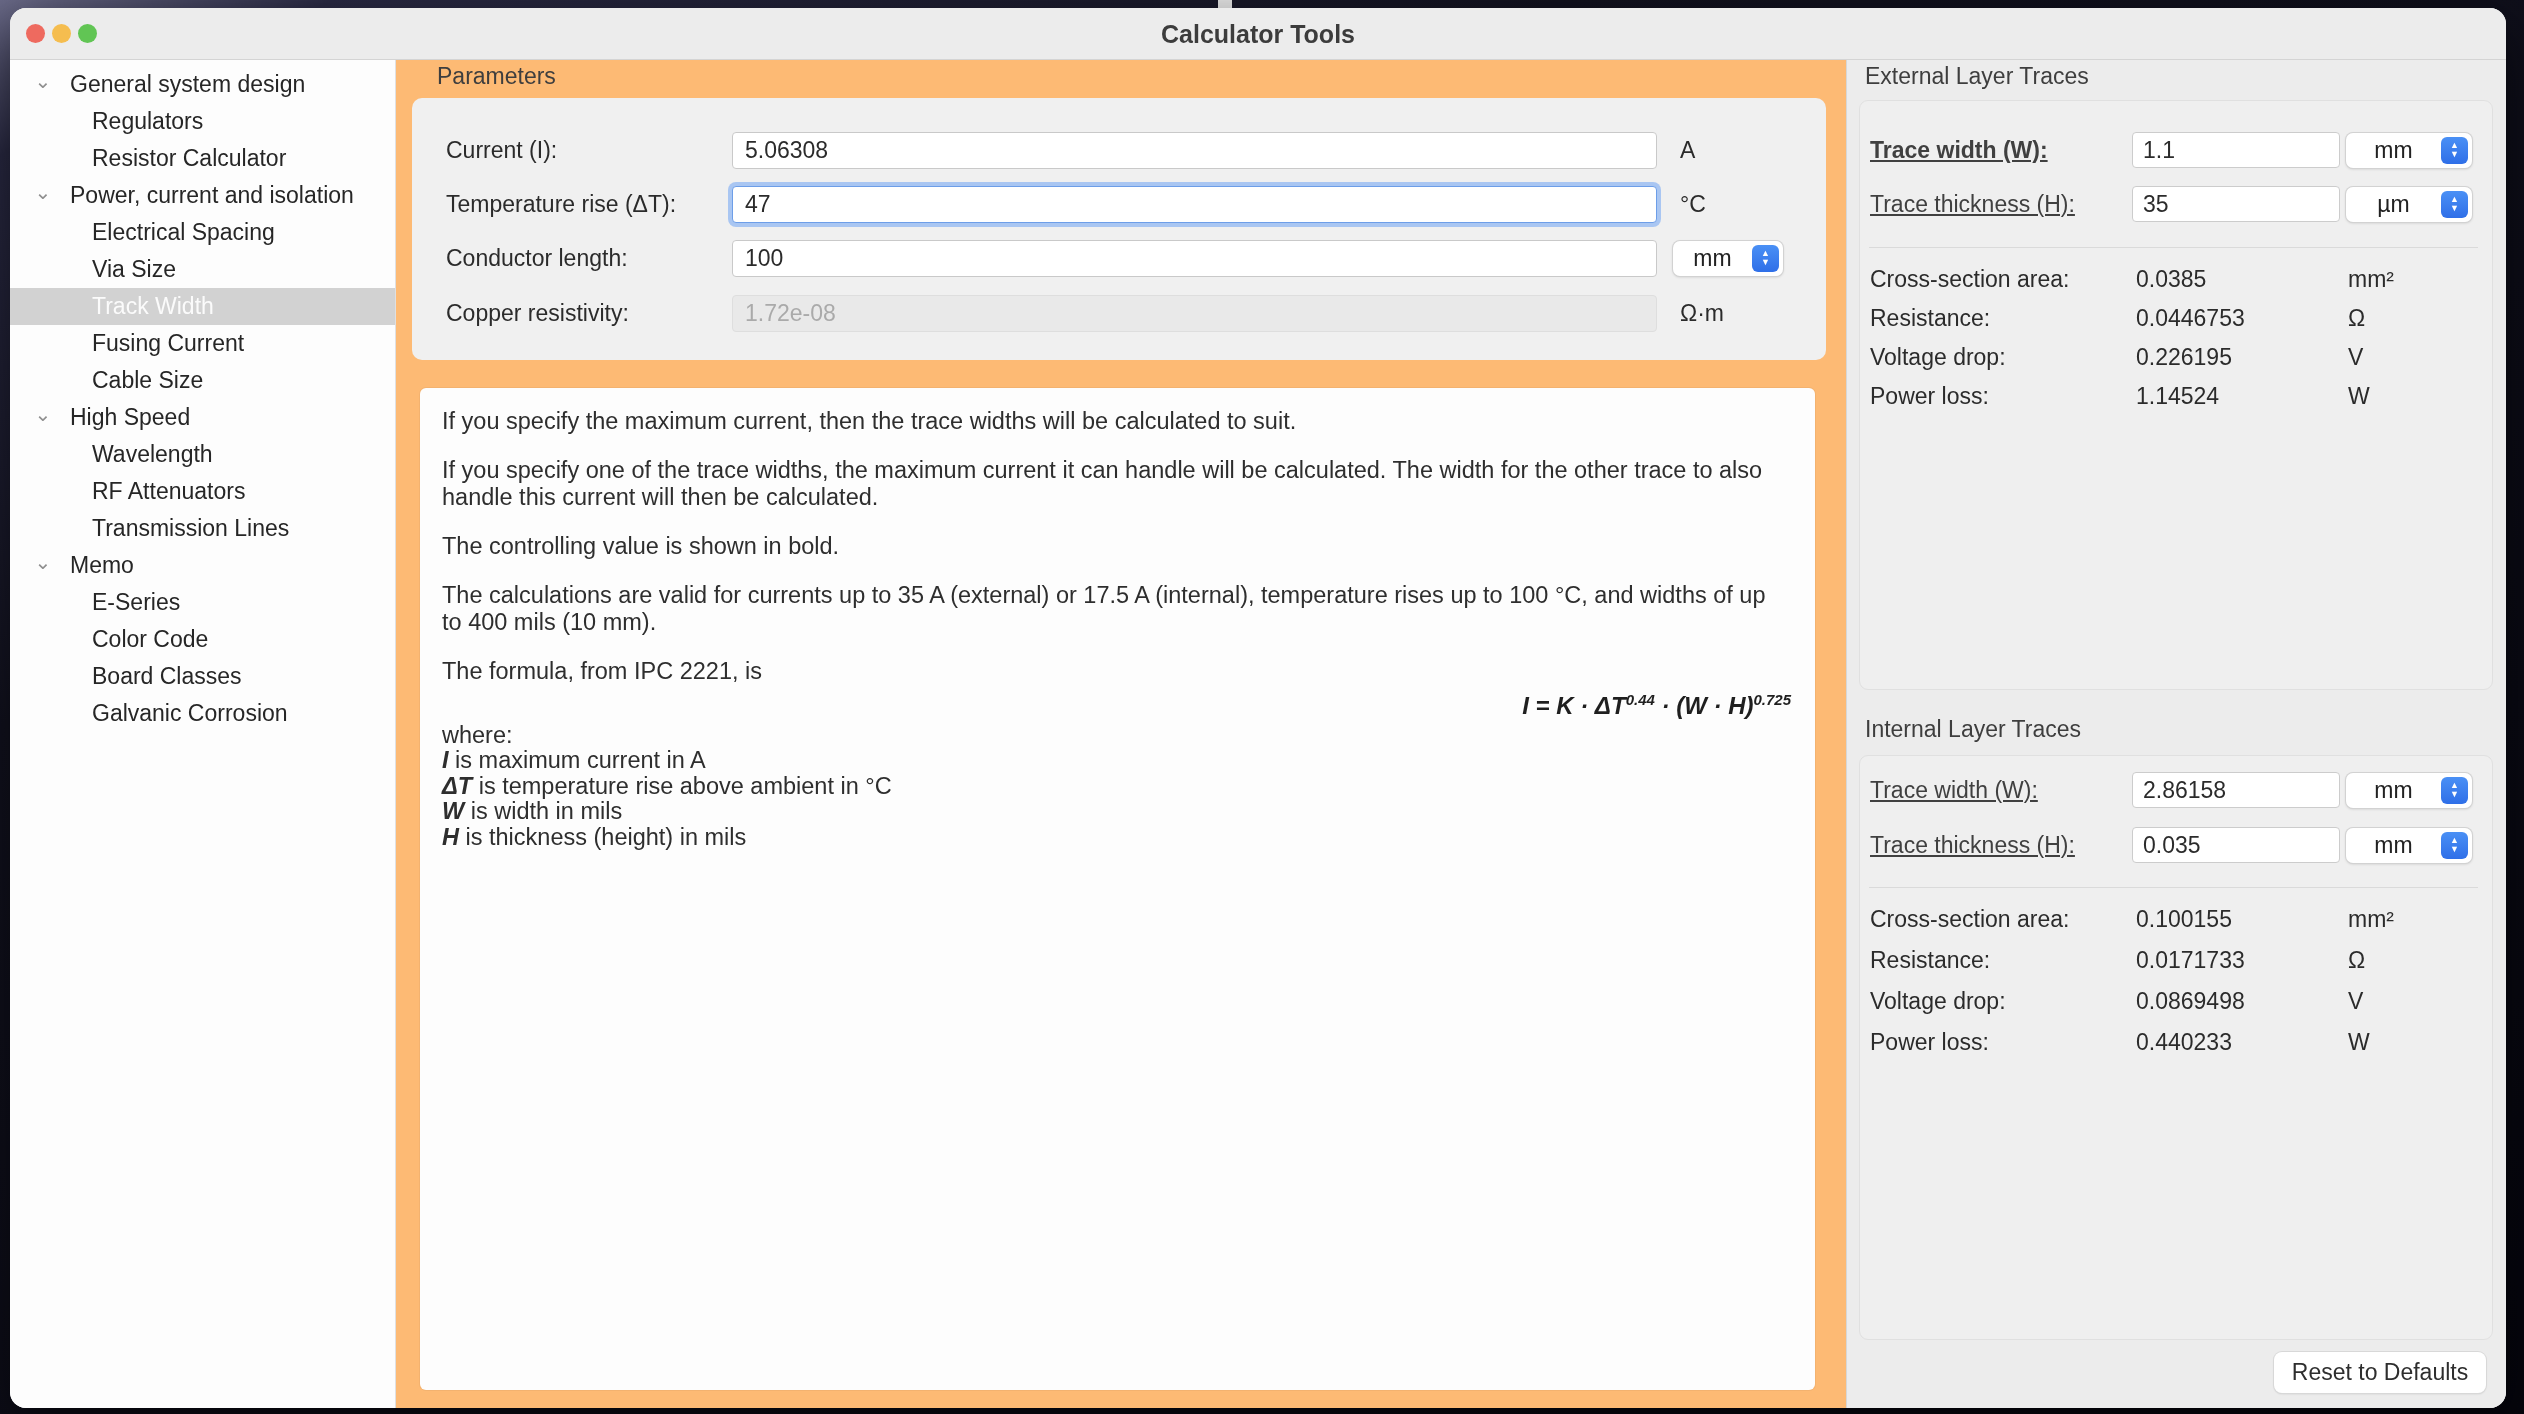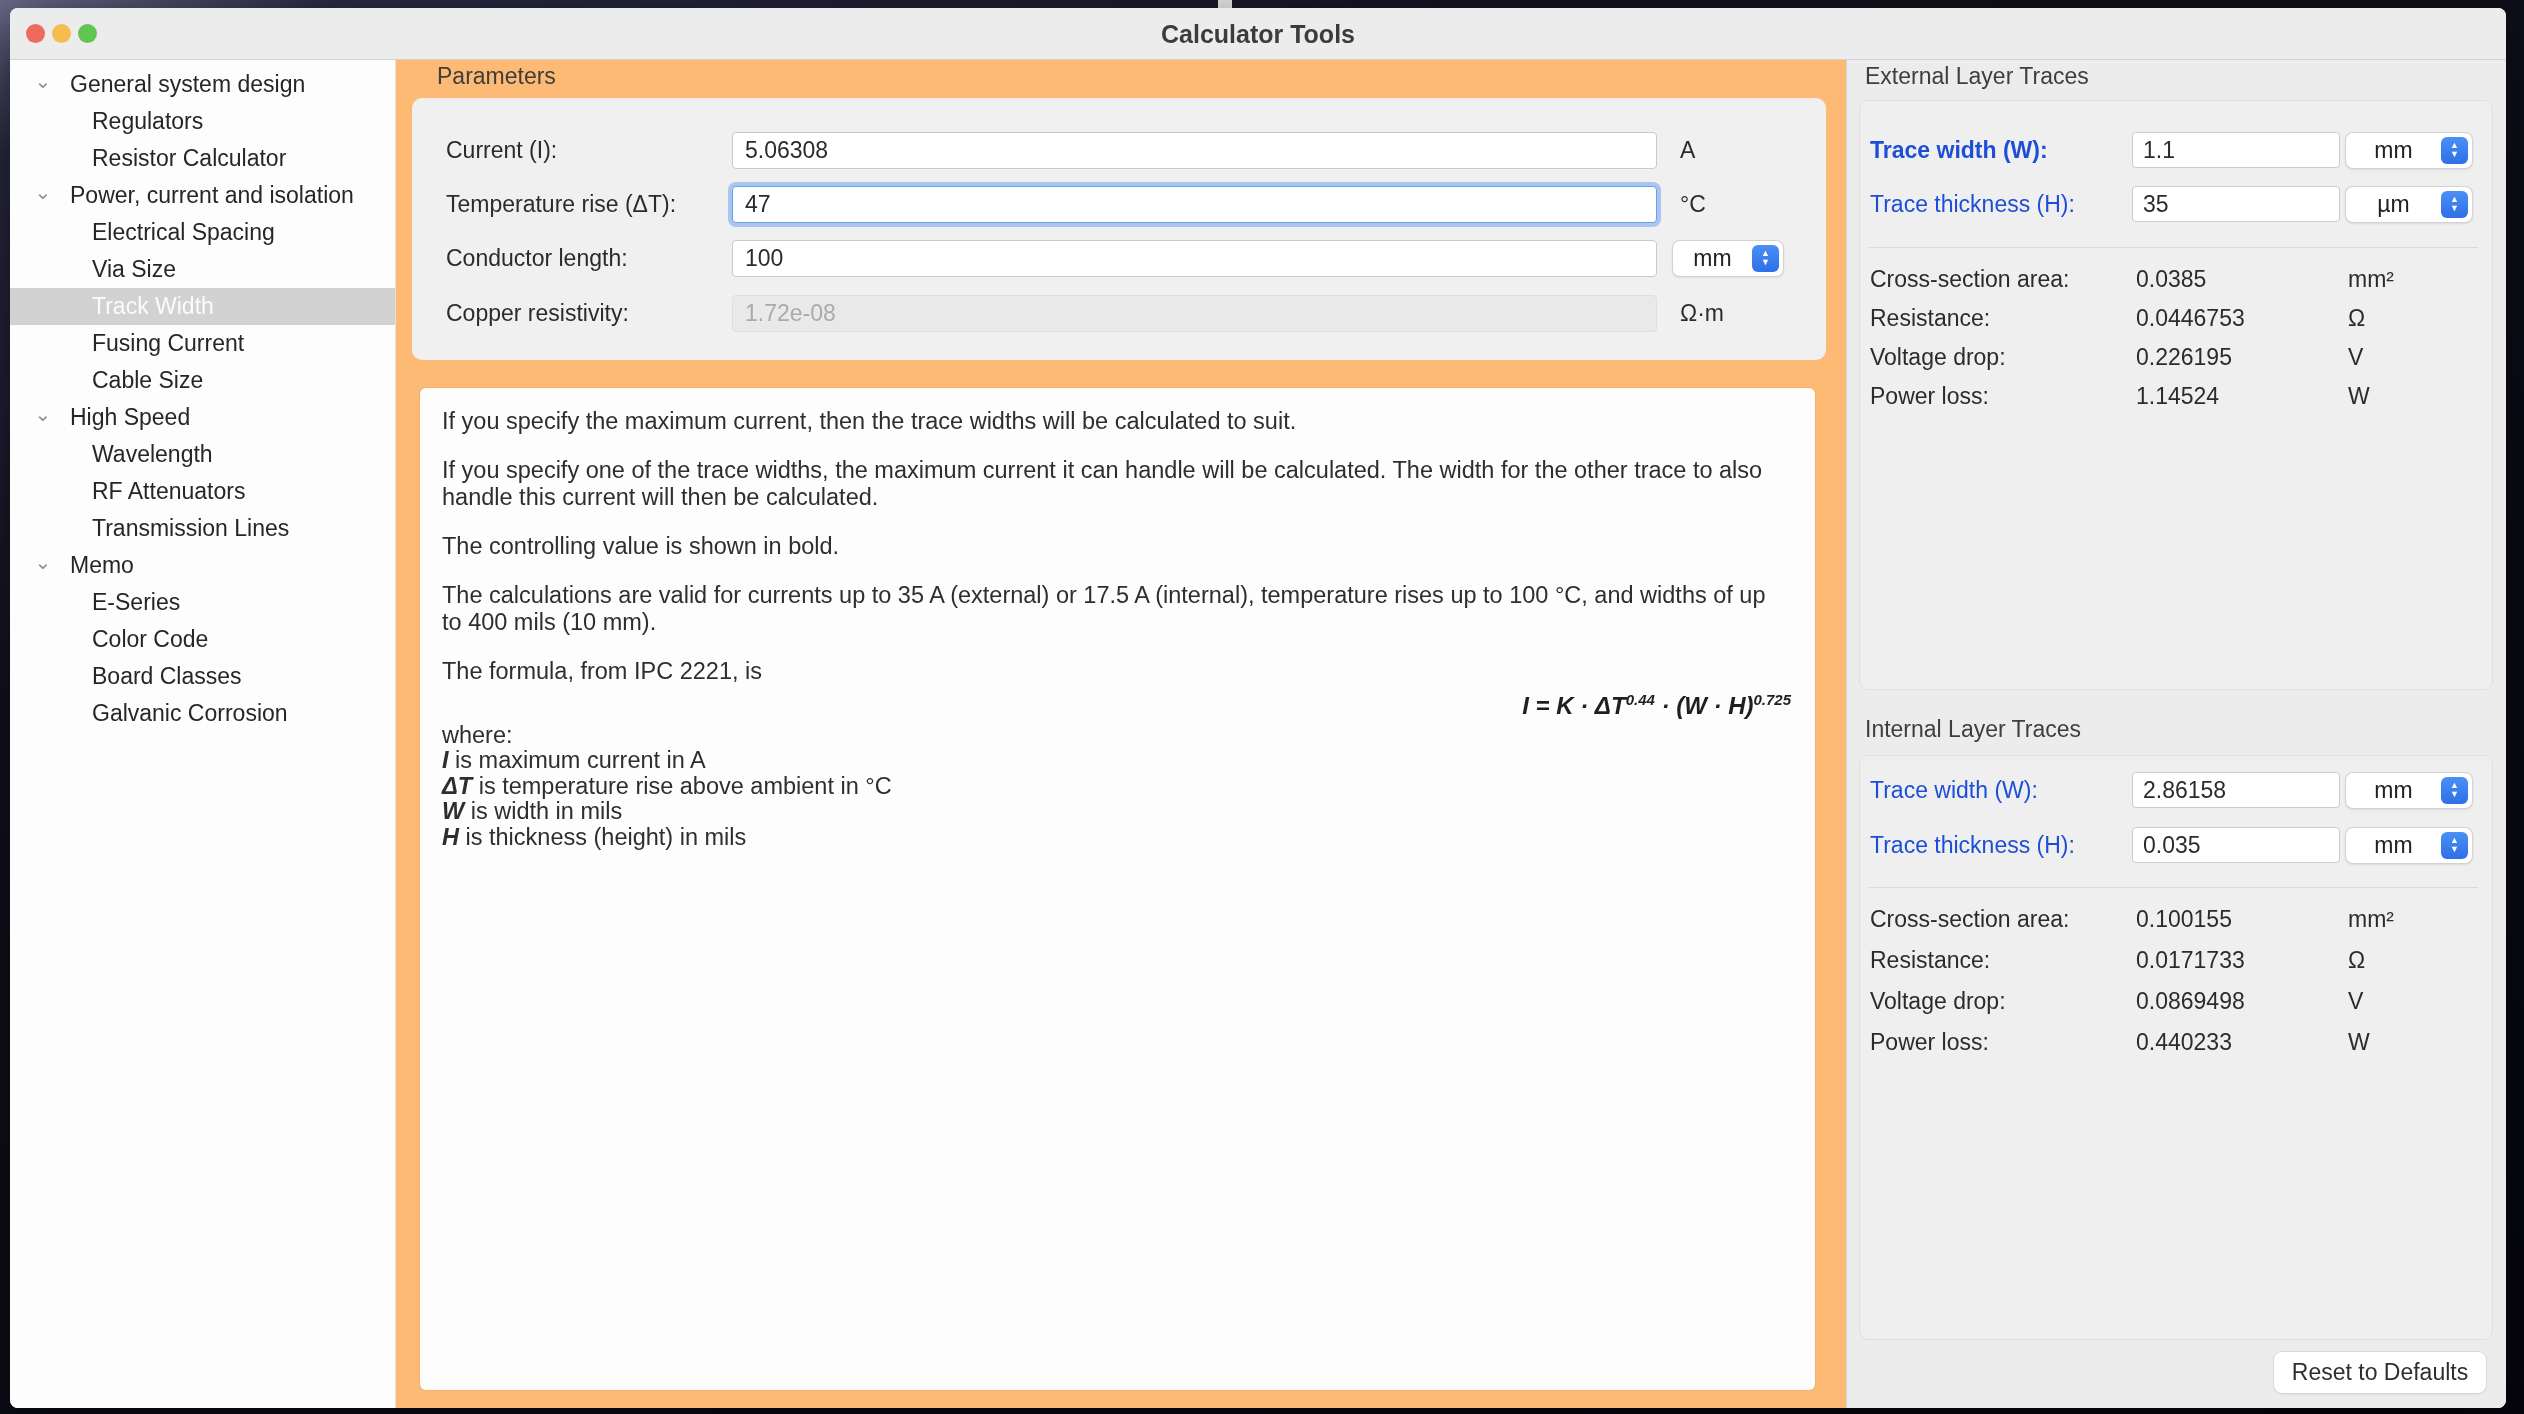--- a/index.html
+++ b/index.html
@@ -6,21 +6,21 @@
   html,body { width: 2524px; height: 1414px; }
   body {
     font-family: "Liberation Sans", sans-serif;
     background: linear-gradient(155deg, #6a6a88 0%, #2a2a44 6%, #12121f 28%, #05050d 100%);
     position: relative; overflow: hidden;
   }
   .bg-sliver { position:absolute; left:1218px; top:0; width:14px; height:10px; background:#e8e8e8; }
 
   .window {
     position: absolute; left: 10px; top: 8px; width: 2496px; height: 1400px;
-    background: #ececec; border-radius: 8px; overflow: hidden;
+    background: #ececec; border-radius: 16px; overflow: hidden;
     box-shadow: 0 20px 60px rgba(0,0,0,0.6);
     display: flex; flex-direction: column;
   }
   
   .titlebar { height: 52px; flex: 0 0 52px; position: relative; background: #ececec; border-bottom: 1px solid #d4d4d4; }
   .lights { position: absolute; left: 16px; top: 16px; display: flex; gap: 7px; }
   .light { width: 19px; height: 19px; border-radius: 50%; }
   .light.red { background: #ee6a5f; }
   .light.yellow { background: #f5bd4f; }
   .light.green { background: #61c554; }
@@ -65,21 +65,21 @@
   .formula-line { text-align: right; font-size: 24px; font-weight: bold; font-style: italic; color: #1f1f1f; margin: 1px 0 4px 0; }
   .formula-line sup { font-size: 15px; }
   .where-block { line-height: 25.4px; }
   .where-block .term { font-weight: bold; font-style: italic; }
 
   
   .rightpanel { width: 660px; flex: 0 0 660px; position: relative; background: #ececec; border-left: 1px solid #d7d7d7; }
   .rightpanel .section-title { position: absolute; left: 18px; }
   .groupbox { position: absolute; left: 12px; right: 13px; border: 1px solid #e0e0e0; background: #efefef; border-radius: 9px; }
   .rrow { position: absolute; left: 0; right: 0; height: 40px; display: flex; align-items: center; }
-  .rrow .rlabel { position: absolute; left: 23px; font-size: 23px; color: #1d4ed8; }
+  .rrow .rlabel { position: absolute; left: 23px; font-size: 23px; color: #404040; text-decoration: underline; }
   .rrow .rlabel.bold { font-weight: bold; }
   .rfield { position: absolute; left: 285px; width: 208px; height: 36px; background: #fff; border: 1px solid #cccccc;
             border-radius: 4px; font-family: "Liberation Sans", sans-serif; font-size: 23px; color: #2b2b2b; padding: 0 10px; }
   .rdropdown { position: absolute; left: 499px; width: 126px; height: 35px; background: #fff; border-radius: 7px;
                box-shadow: 0 0 0 1px #d2d2d2, 0 1px 3px rgba(0,0,0,0.18);
                display: flex; align-items: center; justify-content: space-between; padding: 0 4px 0 0; }
   .rdropdown .dtext { flex: 1; text-align: center; font-size: 23px; color: #222; }
   .rsep { position: absolute; left: 22px; right: 28px; height: 1px; background: #dadada; }
   .res-label { position: absolute; left: 23px; font-size: 23px; color: #2b2b2b; }
   .res-value { position: absolute; left: 289px; font-size: 23px; color: #2b2b2b; }

